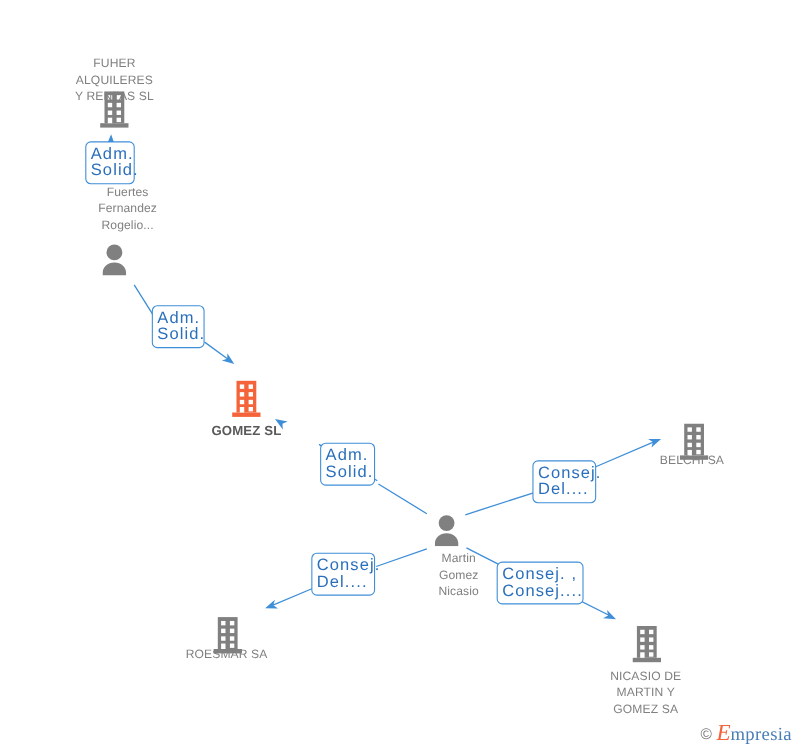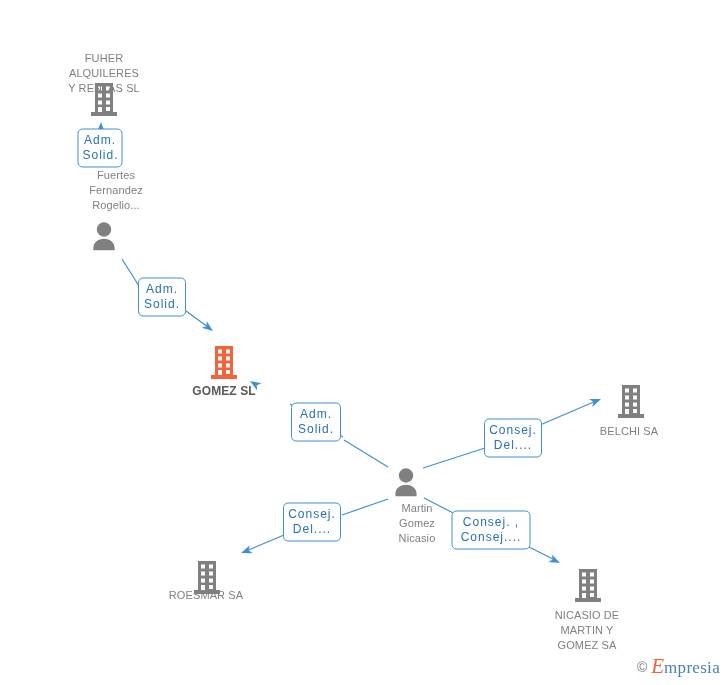--- a/index.html
+++ b/index.html
@@ -56,23 +56,23 @@
   }
   .edge-label {
     position: absolute;
     transform: translate(-50%, -50%);
     box-sizing: border-box;
     background: #ffffff;
     border: 1px solid #3f8fd8;
     border-radius: 5px;
     color: #2a6fbb;
     font-family: "Liberation Sans", sans-serif;
-    font-size: 12px;
+    font-size: 15px;
     line-height: 15px;
-    text-align: center;
+    text-align: left;
     letter-spacing: 1px;
     padding: 3px 4px 4px 4px;
     white-space: pre-line;
     box-shadow: 0 0 0 1px rgba(255,255,255,0.0);
   }
   .watermark {
     position: absolute;
     right: 8px;
     bottom: 6px;
     display: flex;
@@ -178,21 +178,21 @@
             <rect x="7" y="3.5" width="4" height="4" fill="#ffffff"></rect>
             <rect x="15" y="3.5" width="4" height="4" fill="#ffffff"></rect>
             <rect x="7" y="10.5" width="4" height="4" fill="#ffffff"></rect>
             <rect x="15" y="10.5" width="4" height="4" fill="#ffffff"></rect>
             <rect x="7" y="17.5" width="4" height="4" fill="#ffffff"></rect>
             <rect x="15" y="17.5" width="4" height="4" fill="#ffffff"></rect>
             <rect x="7" y="24" width="4" height="5" fill="#ffffff"></rect>
             <rect x="15" y="24" width="4" height="4" fill="#ffffff"></rect>
           </svg></div>
       </div>
-      <div class="node-label" style="left: 629px; top: 424px;">BELCHI SA</div>
+      <div class="node-label" style="left: 629px; top: 412px;">BELCHI SA</div>
       <div class="node" style="left: 207px; top: 578px;">
         <div class="node-icon"><svg width="26" height="34" viewBox="0 0 26 34" xmlns="http://www.w3.org/2000/svg" aria-hidden="true">
             <rect x="4" y="0" width="18" height="29" fill="#808080"></rect>
             <rect x="0" y="29" width="26" height="4" fill="#808080"></rect>
             <rect x="7" y="3.5" width="4" height="4" fill="#ffffff"></rect>
             <rect x="15" y="3.5" width="4" height="4" fill="#ffffff"></rect>
             <rect x="7" y="10.5" width="4" height="4" fill="#ffffff"></rect>
             <rect x="15" y="10.5" width="4" height="4" fill="#ffffff"></rect>
             <rect x="7" y="17.5" width="4" height="4" fill="#ffffff"></rect>
             <rect x="15" y="17.5" width="4" height="4" fill="#ffffff"></rect>

